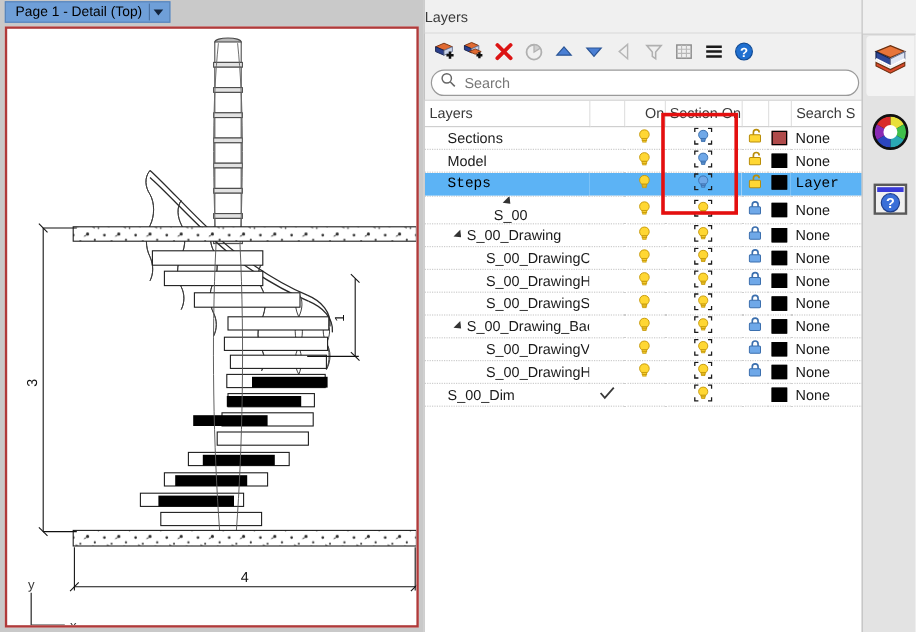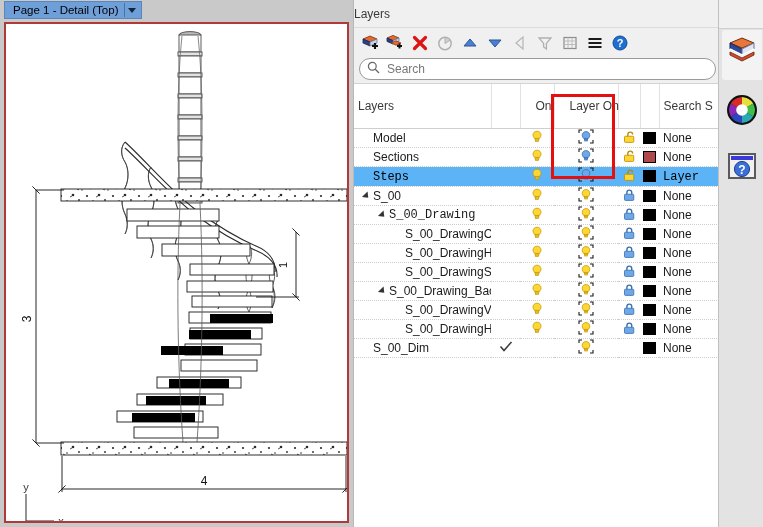--- a/index.html
+++ b/index.html
@@ -132,21 +132,21 @@
     font-weight: normal;
     color: #3a3a3a;
     background: #ffffff;
     border-bottom: 1px solid #cfcfcf;
     border-right: 1px solid #e2e2e2;
     text-align: left;
     padding: 0 4px;
     font-size: 12px;
     white-space: nowrap;
   }
-  table.layers thead th.c { text-align: left; padding: 15px; }
+  table.layers thead th.c { text-align: right; padding: 0; }
   table.layers tbody td {
     height: 19px;
     border-bottom: 1px dotted #cdcdcd;
     padding: 0 4px;
     white-space: nowrap;
     overflow: hidden;
     color: #1a1a1a;
     vertical-align: middle;
   }
   table.layers tbody td.c { text-align: center; padding: 0; }
@@ -466,31 +466,31 @@
           <col style="width:64px">
             <col style="width:22px">
             <col style="width:19px">
             <col style="width:60px">
         </colgroup>
         <thead>
           <tr>
             <th>Layers</th>
             <th></th>
             <th class="c">On</th>
-            <th class="c">Layer On</th>
+            <th class="c">Section On</th>
             <th></th>
             <th></th>
             <th>Search S</th>
           </tr>
         </thead>
         <tbody id="rows-body">
             <tr>
               <td class="name-cell">
                 <div class="name-inner" style="padding-left: 15px;">
-                  <span>Model</span>
+                  <span>Sections</span>
                 </div>
               </td>
               <td class="c"></td>
               <td class="c"><svg class="bulb" viewBox="0 0 16 15">
                   <path d="M8 2.2 c-2.4 0-4 1.7-4 3.9 0 1.6 1 2.5 1.5 3.3 h5 c0.5-0.8 1.5-1.7 1.5-3.3 0-2.2-1.6-3.9-4-3.9z" fill="#ffd733" stroke="#c79a0a" stroke-width="0.8"></path>
                   <rect x="6.1" y="9.6" width="3.8" height="1.5" fill="#ffd733" stroke="#c79a0a" stroke-width="0.7"></rect>
                   <rect x="6.6" y="11.1" width="2.8" height="1.3" fill="#ffd733" stroke="#c79a0a" stroke-width="0.7"></rect>
                 </svg></td>
               <td class="c"><svg class="bulb" viewBox="0 0 16 15">
                   <g stroke="#1a1a1a" stroke-width="1.1" fill="none">
@@ -500,27 +500,27 @@
                     <path d="M4 14 H1 V11"></path>
                   </g>
                   <path d="M8 2.6 c-2.3 0-3.8 1.6-3.8 3.7 0 1.5 0.9 2.4 1.4 3.1 h4.8 c0.5-0.7 1.4-1.6 1.4-3.1 0-2.1-1.5-3.7-3.8-3.7z" fill="#6fa8e8" stroke="#3b6fae" stroke-width="0.8"></path>
                   <rect x="6.3" y="9.4" width="3.4" height="1.4" fill="#6fa8e8" stroke="#3b6fae" stroke-width="0.7"></rect>
                   <rect x="6.7" y="10.8" width="2.6" height="1.2" fill="#6fa8e8" stroke="#3b6fae" stroke-width="0.7"></rect>
                 </svg></td>
               <td class="c"><svg width="13" height="14" viewBox="0 0 14 14">
                   <path d="M5.2 6.4 V4.3 a2.6 2.6 0 0 1 5.2 0" fill="none" stroke="#b98d08" stroke-width="1.5"></path>
                   <rect x="1.6" y="6.2" width="10" height="6.6" rx="1" fill="#ffd733" stroke="#b98d08" stroke-width="0.9"></rect>
                 </svg></td>
-              <td class="c"><span class="swatch" style="background:#000000;margin-right:0"></span></td>
+              <td class="c"><span class="swatch" style="background:#b04a4a;margin-right:0"></span></td>
               <td class="sec-cell"><span>None</span></td>
             </tr>
             <tr>
               <td class="name-cell">
                 <div class="name-inner" style="padding-left: 15px;">
-                  <span>Sections</span>
+                  <span>Model</span>
                 </div>
               </td>
               <td class="c"></td>
               <td class="c"><svg class="bulb" viewBox="0 0 16 15">
                   <path d="M8 2.2 c-2.4 0-4 1.7-4 3.9 0 1.6 1 2.5 1.5 3.3 h5 c0.5-0.8 1.5-1.7 1.5-3.3 0-2.2-1.6-3.9-4-3.9z" fill="#ffd733" stroke="#c79a0a" stroke-width="0.8"></path>
                   <rect x="6.1" y="9.6" width="3.8" height="1.5" fill="#ffd733" stroke="#c79a0a" stroke-width="0.7"></rect>
                   <rect x="6.6" y="11.1" width="2.8" height="1.3" fill="#ffd733" stroke="#c79a0a" stroke-width="0.7"></rect>
                 </svg></td>
               <td class="c"><svg class="bulb" viewBox="0 0 16 15">
                   <g stroke="#1a1a1a" stroke-width="1.1" fill="none">
@@ -530,21 +530,21 @@
                     <path d="M4 14 H1 V11"></path>
                   </g>
                   <path d="M8 2.6 c-2.3 0-3.8 1.6-3.8 3.7 0 1.5 0.9 2.4 1.4 3.1 h4.8 c0.5-0.7 1.4-1.6 1.4-3.1 0-2.1-1.5-3.7-3.8-3.7z" fill="#6fa8e8" stroke="#3b6fae" stroke-width="0.8"></path>
                   <rect x="6.3" y="9.4" width="3.4" height="1.4" fill="#6fa8e8" stroke="#3b6fae" stroke-width="0.7"></rect>
                   <rect x="6.7" y="10.8" width="2.6" height="1.2" fill="#6fa8e8" stroke="#3b6fae" stroke-width="0.7"></rect>
                 </svg></td>
               <td class="c"><svg width="13" height="14" viewBox="0 0 14 14">
                   <path d="M5.2 6.4 V4.3 a2.6 2.6 0 0 1 5.2 0" fill="none" stroke="#b98d08" stroke-width="1.5"></path>
                   <rect x="1.6" y="6.2" width="10" height="6.6" rx="1" fill="#ffd733" stroke="#b98d08" stroke-width="0.9"></rect>
                 </svg></td>
-              <td class="c"><span class="swatch" style="background:#b04a4a;margin-right:0"></span></td>
+              <td class="c"><span class="swatch" style="background:#000000;margin-right:0"></span></td>
               <td class="sec-cell"><span>None</span></td>
             </tr>
             <tr class="sel">
               <td class="name-cell">
                 <div class="name-inner" style="padding-left: 15px;">
                   <span>Steps</span>
                 </div>
               </td>
               <td class="c"></td>
               <td class="c"><svg class="bulb" viewBox="0 0 16 15">
@@ -565,21 +565,21 @@
                 </svg></td>
               <td class="c"><svg width="13" height="14" viewBox="0 0 14 14">
                   <path d="M5.2 6.4 V4.3 a2.6 2.6 0 0 1 5.2 0" fill="none" stroke="#b98d08" stroke-width="1.5"></path>
                   <rect x="1.6" y="6.2" width="10" height="6.6" rx="1" fill="#ffd733" stroke="#b98d08" stroke-width="0.9"></rect>
                 </svg></td>
               <td class="c"><span class="swatch" style="background:#000000;margin-right:0"></span></td>
               <td class="sec-cell"><span>Layer</span></td>
             </tr>
             <tr>
               <td class="name-cell">
-                <div class="name-inner" style="padding-left: 6px;">
+                <div class="name-inner" style="padding-left: 6px; flex-direction: column;">
                   <span class="disc"></span>
                   <span>S_00</span>
                 </div>
               </td>
               <td class="c"></td>
               <td class="c"><svg class="bulb" viewBox="0 0 16 15">
                   <path d="M8 2.2 c-2.4 0-4 1.7-4 3.9 0 1.6 1 2.5 1.5 3.3 h5 c0.5-0.8 1.5-1.7 1.5-3.3 0-2.2-1.6-3.9-4-3.9z" fill="#ffd733" stroke="#c79a0a" stroke-width="0.8"></path>
                   <rect x="6.1" y="9.6" width="3.8" height="1.5" fill="#ffd733" stroke="#c79a0a" stroke-width="0.7"></rect>
                   <rect x="6.6" y="11.1" width="2.8" height="1.3" fill="#ffd733" stroke="#c79a0a" stroke-width="0.7"></rect>
                 </svg></td>
@@ -596,21 +596,21 @@
                 </svg></td>
               <td class="c"><svg width="13" height="14" viewBox="0 0 14 14">
                   <path d="M4.2 6.4 V4.4 a2.6 2.6 0 0 1 5.2 0 V6.4" fill="none" stroke="#3b6fae" stroke-width="1.5"></path>
                   <rect x="1.6" y="6.2" width="10" height="6.6" rx="1" fill="#6fa8e8" stroke="#3b6fae" stroke-width="0.9"></rect>
                 </svg></td>
               <td class="c"><span class="swatch" style="background:#000000;margin-right:0"></span></td>
               <td class="sec-cell"><span>None</span></td>
             </tr>
             <tr>
               <td class="name-cell">
-                <div class="name-inner" style="padding-left: 22px; font-family: Liberation Mono, monospace;">
+                <div class="name-inner" style="padding-left: 22px;">
                   <span class="disc"></span>
                   <span>S_00_Drawing</span>
                 </div>
               </td>
               <td class="c"></td>
               <td class="c"><svg class="bulb" viewBox="0 0 16 15">
                   <path d="M8 2.2 c-2.4 0-4 1.7-4 3.9 0 1.6 1 2.5 1.5 3.3 h5 c0.5-0.8 1.5-1.7 1.5-3.3 0-2.2-1.6-3.9-4-3.9z" fill="#ffd733" stroke="#c79a0a" stroke-width="0.8"></path>
                   <rect x="6.1" y="9.6" width="3.8" height="1.5" fill="#ffd733" stroke="#c79a0a" stroke-width="0.7"></rect>
                   <rect x="6.6" y="11.1" width="2.8" height="1.3" fill="#ffd733" stroke="#c79a0a" stroke-width="0.7"></rect>
                 </svg></td>

